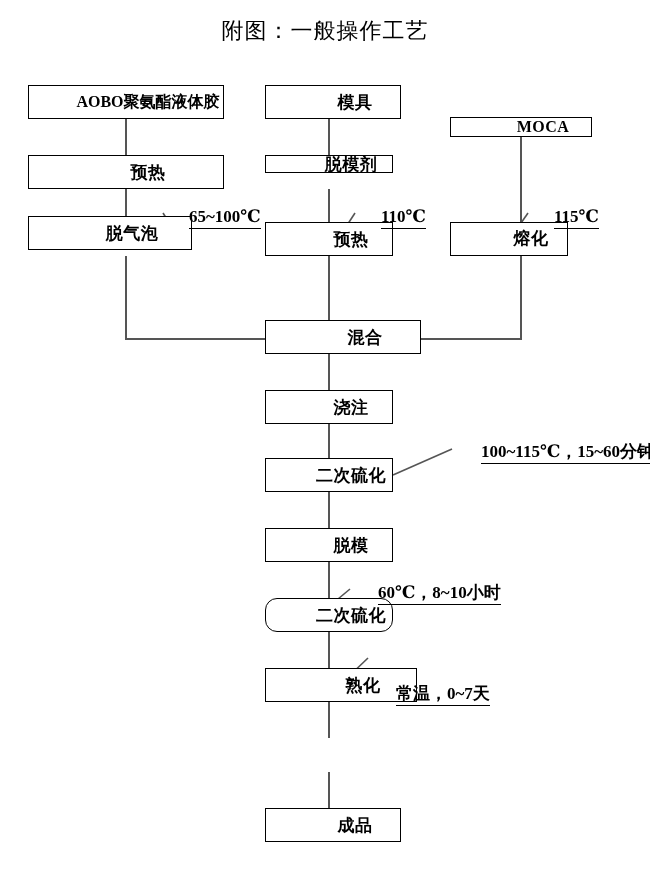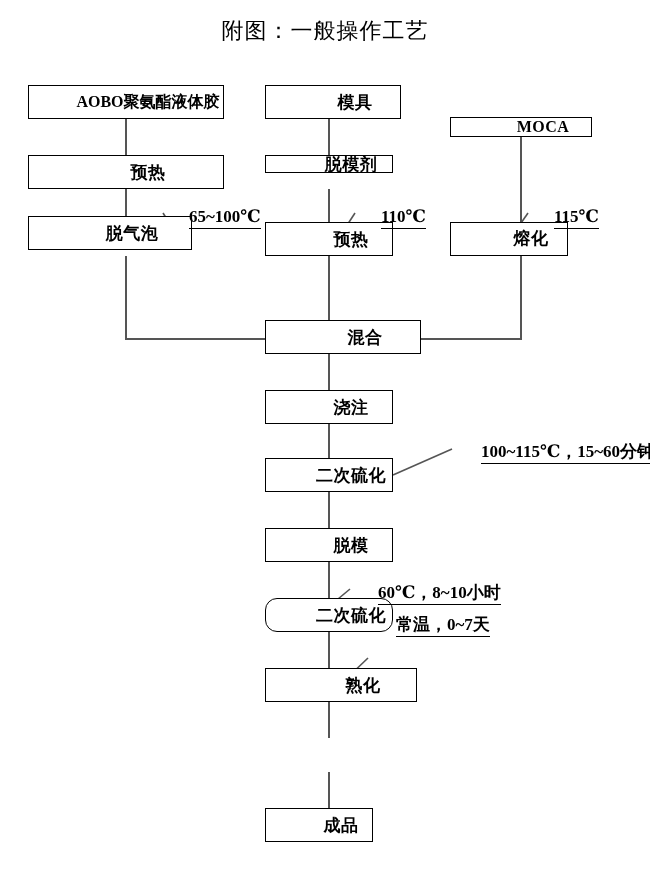--- a/index.html
+++ b/index.html
@@ -129,22 +129,22 @@
   <div class="node" style="left:28px;  top:216px; width:164px; height:34px;">脱气泡</div>
   <div class="node" style="left:265px; top:222px; width:128px; height:34px;">预热</div>
   <div class="node" style="left:450px; top:222px; width:118px; height:34px;font-family:Liberation Mono, monospace;">熔化</div>
 
   <div class="node" style="left:265px; top:320px; width:156px; height:34px;">混合</div>
   <div class="node" style="left:265px; top:390px; width:128px; height:34px;">浇注</div>
   <div class="node" style="left:265px; top:458px; width:128px; height:34px;">二次硫化</div>
   <div class="node" style="left:265px; top:528px; width:128px; height:34px;text-align:center;">脱模</div>
   <div class="node" style="left:265px; top:598px; width:128px; height:34px;border-radius:12px;">二次硫化</div>
   <div class="node" style="left:265px; top:668px; width:152px; height:34px;">熟化</div>
-  <div class="node" style="left:265px; top:808px; width:108px; height:34px;">成品</div>
+  <div class="node" style="left:265px; top:808px; width:136px; height:34px;">成品</div>
 
   <div class="annot" style="left:163px; top:208px;">65~100℃</div>
   <div class="annot" style="left:355px; top:208px;">110℃</div>
   <div class="annot" style="left:528px; top:208px;">115℃</div>
   <div class="annot" style="left:455px; top:443px;">100~115℃，15~60分钟</div>
   <div class="annot" style="left:352px; top:584px;">60℃，8~10小时</div>
-  <div class="annot" style="left:370px; top:616px;">常温，0~7天</div>
+  <div class="annot" style="left:370px; top:685px;">常温，0~7天</div>
 
 </div>
 
 </body></html>

